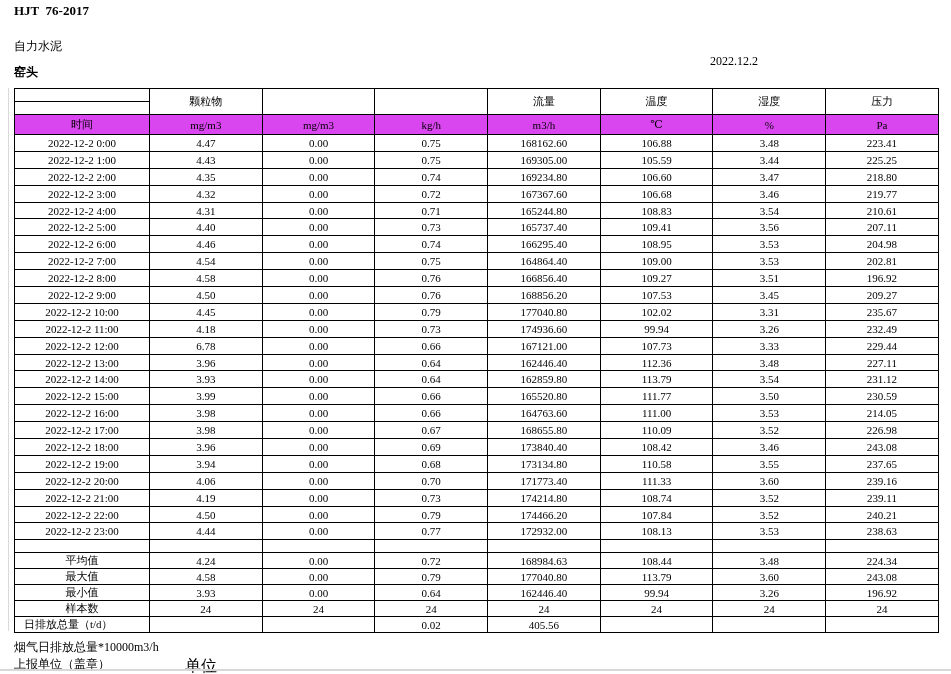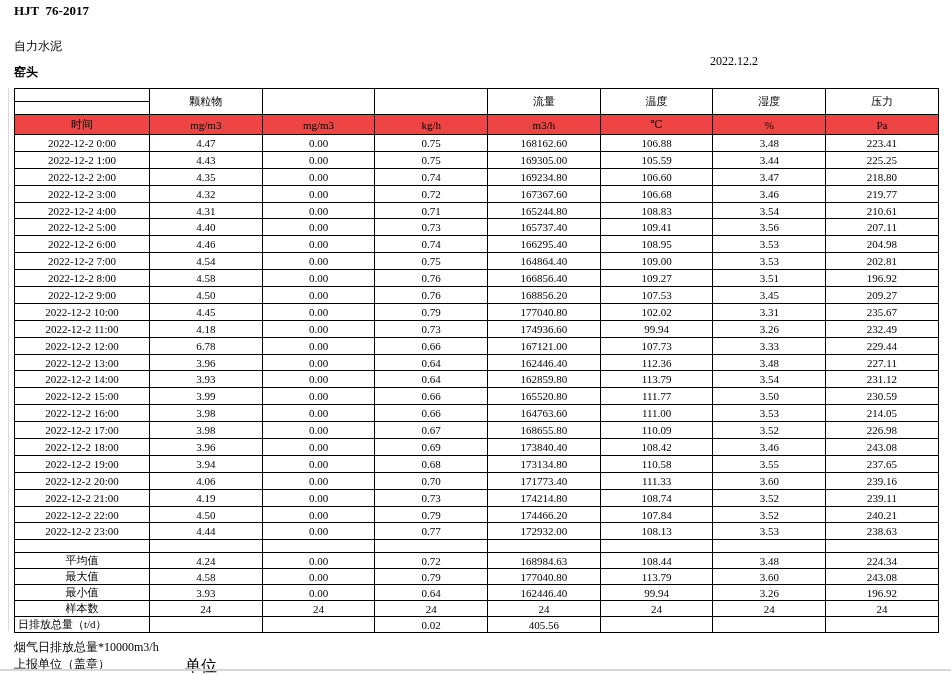--- a/index.html
+++ b/index.html
@@ -19,25 +19,25 @@
     border-collapse:collapse;table-layout:fixed;font-size:11px;
   }
   table.report td{
     border:1px solid #000;text-align:center;vertical-align:middle;
     padding:0;overflow:hidden;white-space:nowrap;
   }
   col.c-time{width:135px;}
   col.c-std{width:112.7px;}
   tr.hrowA td{height:12px;text-align:center;}
   tr.hrowB td{height:12px;}
-  tr.unit-row td{height:19px;background:#ef4444;}
+  tr.unit-row td{height:19px;background:#d946ef;}
   tr.data-row td{height:15.9px;}
   tr.blank-row td{height:12px;}
   tr.summary-row td, tr.total-row td{height:14.8px;}
-  tr.total-row td:first-child{text-align:left;padding-left:3px;}
+  tr.total-row td:first-child{text-align:left;padding-left:9px;}
   .footnote{position:absolute;left:14px;top:639px;font-size:12px;}
   .report-unit{position:absolute;left:14px;top:656px;font-size:12px;}
   .unit-label{position:absolute;left:185px;top:656px;font-size:16px;}
   .bottom-line{position:absolute;left:0;top:669px;width:951px;height:2px;background:#d8d8d8;}
 </style>
 </head>
 <body>
 
 <div class="page">
 

